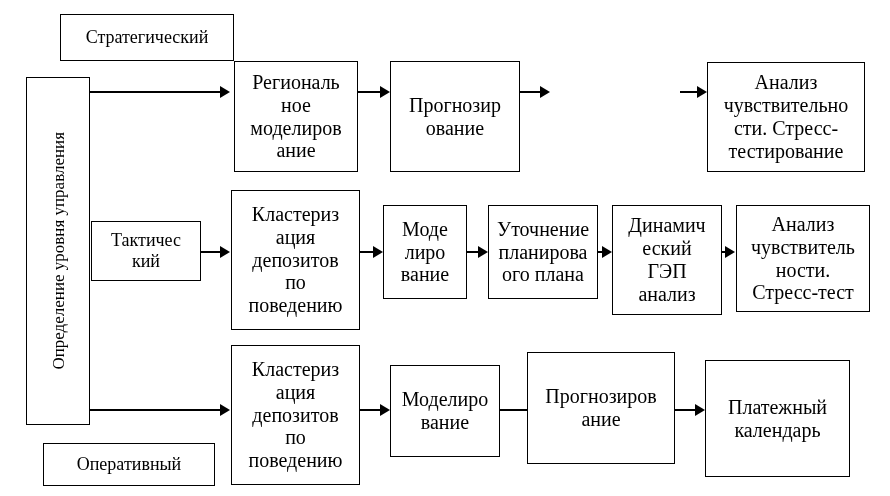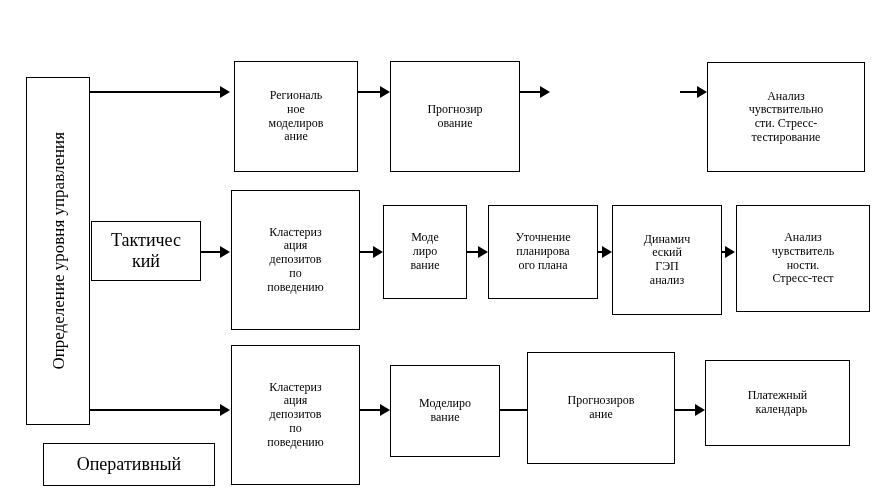--- a/index.html
+++ b/index.html
@@ -15,21 +15,21 @@
   .box{
     position:absolute;
     box-sizing:border-box;
     border:1.6px solid #000;
     background:#fff;
     display:flex;
     align-items:center;
     justify-content:center;
     text-align:center;
     line-height:1.14;
-    font-size:12px;
+    font-size:20px;
     padding:2px 3px;
     white-space:pre-line;
     z-index:3;
   }
 
   .vbox{
     position:absolute;
     box-sizing:border-box;
     border:1.6px solid #000;
     background:#fff;
@@ -66,20 +66,21 @@
     height:0;
     border-top:2.4px solid #000;
     z-index:2;
   }
 </style>
 </head>
 <body>
 
 <div id="stage">
 
+  <div class="box" style="left:60px;top:14px;width:174px;height:47px;font-size:18px;">Стратегический</div>
 
   <div class="box" style="left:43px;top:443px;width:172px;height:43px;font-size:18px;">Оперативный</div>
 
   <div class="box" style="left:91px;top:221px;width:110px;height:60px;font-size:18px;">Тактичес
 кий</div>
 
   <div class="vbox" style="left:26px;top:77px;width:64px;height:348px;">
     <span>Определение уровня управления</span>
   </div>
 
@@ -164,16 +165,16 @@
 вание</div>
 
   <div class="plainline" style="left:500px;top:409px;width:27px;"></div>
 
   <div class="box" style="left:527px;top:352px;width:148px;height:112px;">Прогнозиров
 ание</div>
 
   <div class="hline" style="left:675px;top:409px;width:20px;"></div>
   <div class="arrow" style="left:695px;top:404px;"></div>
 
-  <div class="box" style="left:705px;top:360px;width:145px;height:86px;text-align:right;">Платежный
+  <div class="box" style="left:705px;top:360px;width:145px;height:117px;">Платежный
 календарь</div>
 
 </div>
 
 </body></html>

